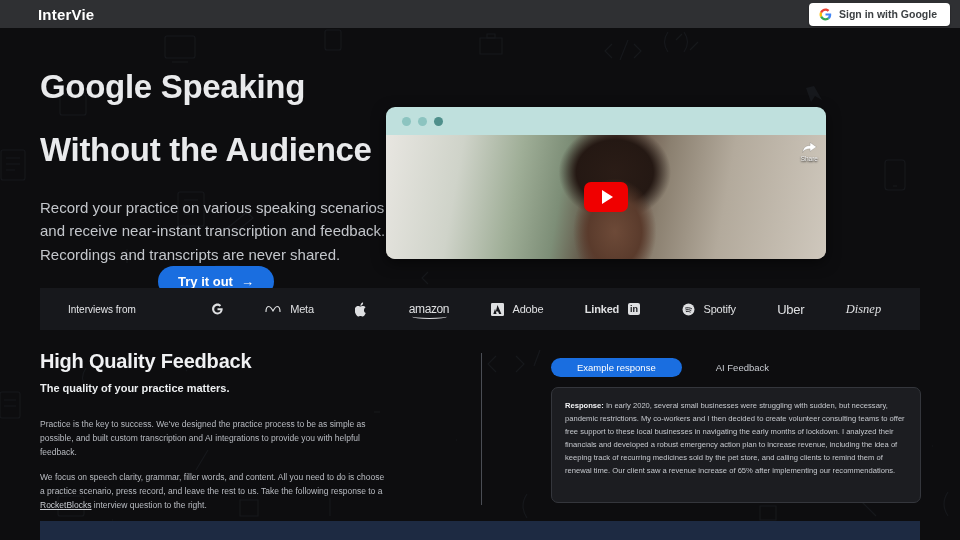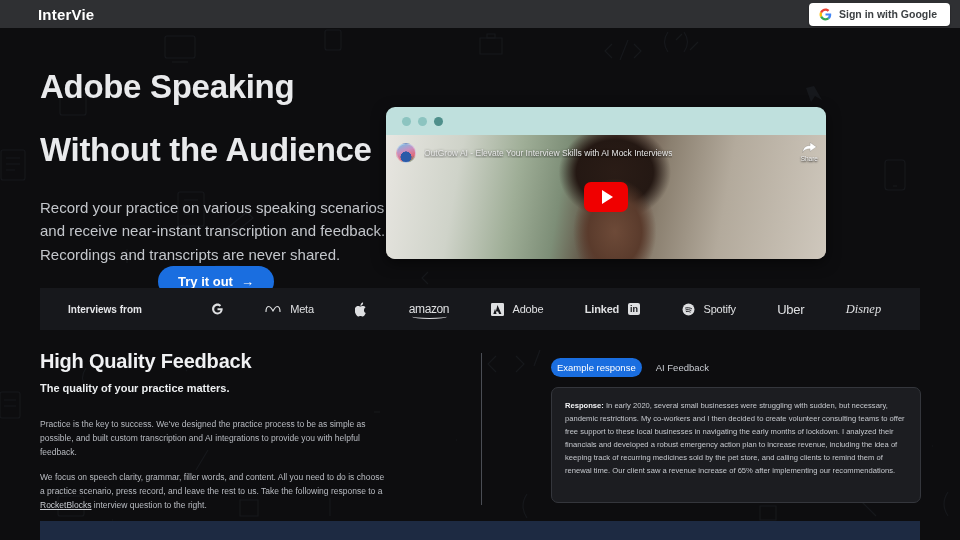--- a/index.html
+++ b/index.html
@@ -199,21 +199,21 @@
     left: 40px; top: 288px;
     width: 880px; height: 42px;
     background: #17181c;
     z-index: 3;
     display: flex;
     align-items: center;
   }
   .logos-label {
     color: #e6e7ea;
     font-size: 10px;
-    font-weight: bold;
+    font-weight: normal;
     width: 150px;
     padding-left: 28px;
   }
   .logo-items {
     flex: 1;
     display: flex;
     align-items: center;
     justify-content: space-around;
     padding-right: 18px;
   }
@@ -293,21 +293,21 @@
 
   .fb-right {
     position: absolute;
     left: 551px; top: 8px;
     width: 370px;
   }
   .tabs { display: flex; align-items: center; gap: 8px; }
   .tab {
     font-size: 9.5px;
     color: #c8cbd1;
-    padding: 4px 6px;
+    padding: 4px 26px;
     border-radius: 11px;
     cursor: pointer;
     border: none;
     background: transparent;
     font-family: "Liberation Sans", sans-serif;
   }
   .tab.active { background: #1a6ee0; color: #ffffff; }
 
   .resp-card {
     margin-top: 10px;
@@ -409,43 +409,39 @@
       <path fill="#4285F4" d="M45.1 24.5c0-1.6-.1-2.8-.4-4H24v7.3h12.1c-.2 2-1.6 5-4.5 7l6.9 5.4c4.1-3.8 6.6-9.4 6.6-15.7z"></path>
       <path fill="#34A853" d="M24 46c5.9 0 10.9-2 14.5-5.3l-6.9-5.4c-1.9 1.3-4.4 2.2-7.6 2.2-5.8 0-10.7-3.8-12.5-9.1l-7.2 5.6C7.9 41 15.4 46 24 46z"></path>
       <path fill="#FBBC05" d="M11.5 28.4c-.5-1.4-.7-2.9-.7-4.4s.3-3 .7-4.4l-7.2-5.6C2.8 17 2 20.4 2 24s.8 7 2.3 10l7.2-5.6z"></path>
       <path fill="#EA4335" d="M24 10.6c3.3 0 6.1 1.1 8.3 3.2l6.2-6.2C34.9 4.1 29.9 2 24 2 15.4 2 7.9 7 4.3 14l7.2 5.6c1.8-5.3 6.7-9 12.5-9z"></path>
     </svg>
     <span class="gbtn-label">Sign in with Google</span>
   </div>
 </div>
 
 <div class="hero">
-  <h1 class="hero-h1">Adobe Speaking</h1>
+  <h1 class="hero-h1">Google Speaking</h1>
   <h1 class="hero-h1 second">Without the Audience</h1>
   <p class="hero-sub">Record your practice on various speaking scenarios and receive near-instant transcription and feedback. Recordings and transcripts are never shared.</p>
   <div class="cta-wrap">
     <button class="cta">
       <span>Try it out</span>
       <span>→</span>
     </button>
   </div>
 </div>
 
 <div class="video-card">
   <div class="video-chrome">
     <span class="dot d1"></span>
     <span class="dot d2"></span>
     <span class="dot d3"></span>
   </div>
   <div class="video-body">
     <div class="vid-img"></div>
-    <div class="vid-title-row">
-      <span class="vid-avatar"></span>
-      <span class="vid-title">OutGrow AI - Elevate Your Interview Skills with AI Mock Interviews</span>
-    </div>
     <div class="share-box">
       <svg width="15" height="13" viewBox="0 0 24 20" xmlns="http://www.w3.org/2000/svg">
         <path d="M13 2 L23 9 L13 16 L13 12 C7 12 3 14 1 18 C2 10 6 7 13 7 Z" fill="#ffffff" stroke="#000" stroke-width="0.6" stroke-opacity="0.35"></path>
       </svg>
       <span class="share-label">Share</span>
     </div>
     <div class="play-btn">
       <span class="play-tri"></span>
     </div>
   </div>

